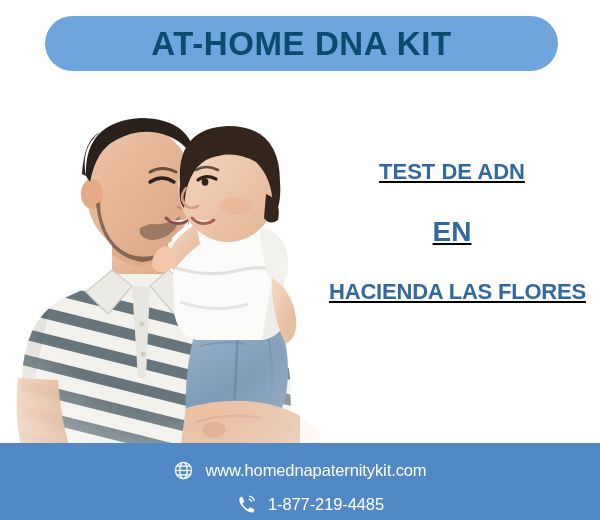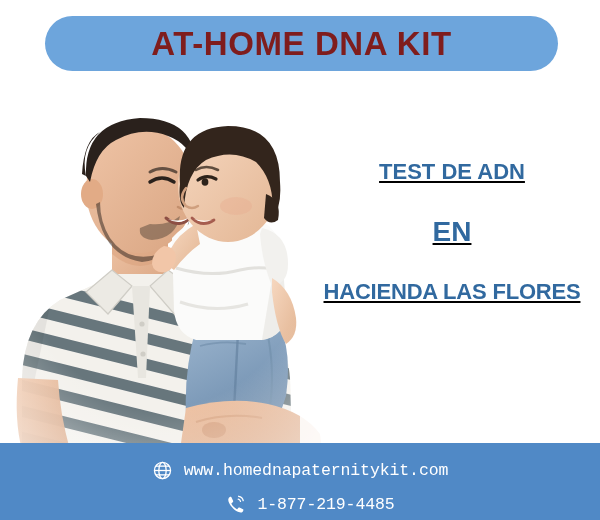--- a/index.html
+++ b/index.html
@@ -29,21 +29,21 @@
     width: 513px;
     height: 55px;
     background: #6da5dc;
     border-radius: 28px;
     display: flex;
     align-items: center;
     justify-content: center;
     z-index: 6;
   }
   .header-title {
-    color: #7f1d1d;
+    color: #0c4a6e;
     font-size: 33px;
     font-weight: bold;
     letter-spacing: 0.6px;
     line-height: 1;
     white-space: nowrap;
     text-align: center;
   }
 
   
   .photo {
@@ -68,33 +68,32 @@
     text-decoration: underline;
   }
   .headline-line {
     color: #31699f;
     font-weight: bold;
     line-height: 1.05;
     white-space: nowrap;
   }
   .line-1 { font-size: 22px; margin: 0 0 34px 0; }
   .line-2 { font-size: 28px; margin: 0 0 34px 0; }
-  .line-3 { font-size: 22px; margin: 16px; letter-spacing: -0.2px; }
+  .line-3 { font-size: 22px; margin: 16px; letter-spacing: -0.2px; text-align: right; }
 
   
   .footer {
     position: absolute;
     left: 0;
     bottom: 0;
     width: 600px;
     height: 77px;
     background: #5089c6;
     z-index: 7;
     color: #ffffff;
-    font-family: Liberation Mono, monospace;
   }
   .footer-row {
     display: flex;
     align-items: center;
     justify-content: center;
     height: 28px;
   }
   .footer-row-1 { margin-top: 13px; }
   .footer-row-2 { margin-top: 6px; margin-left: 20px; }
   .footer-item {

